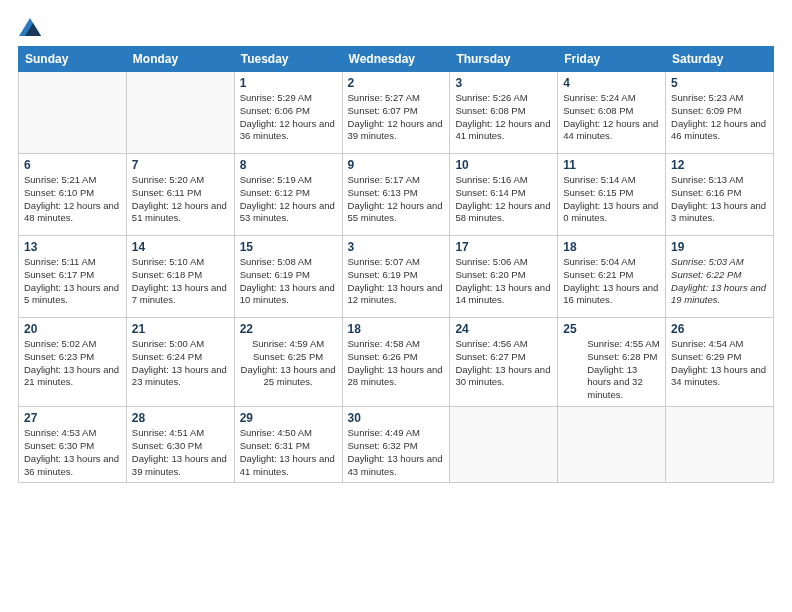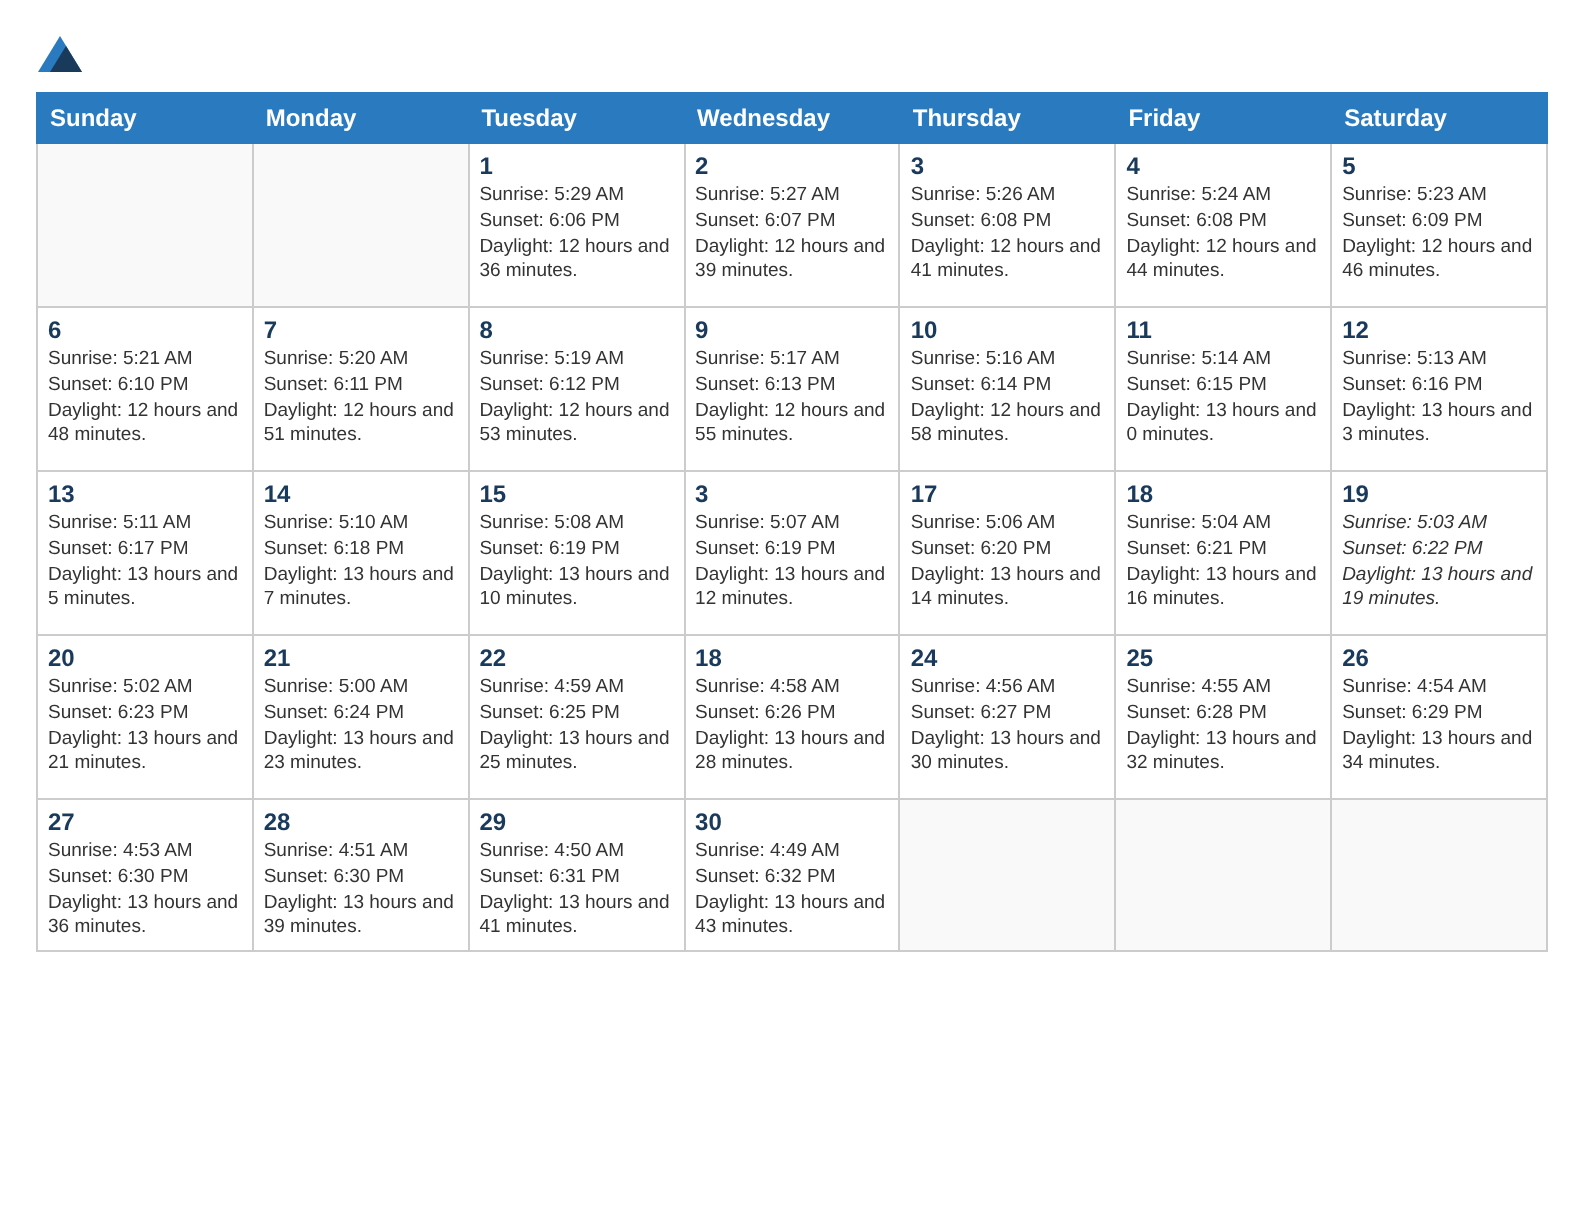--- a/index.html
+++ b/index.html
@@ -264,39 +264,39 @@
 Daylight: 13 hours and 21 minutes.</div>
           </td>
           <td>
             <span class="day-num">21</span>
             <div class="cell-text" style="white-space: pre-line;">Sunrise: 5:00 AM
 Sunset: 6:24 PM
 Daylight: 13 hours and 23 minutes.</div>
           </td>
           <td>
             <span class="day-num">22</span>
-            <div class="cell-text" style="white-space: pre-line;">Sunrise: 4:59 AM
+            <div class="cell-text" style="white-space: pre-line; text-align: center;">Sunrise: 4:59 AM
 Sunset: 6:25 PM
 Daylight: 13 hours and 25 minutes.</div>
           </td>
           <td>
             <span class="day-num">18</span>
             <div class="cell-text" style="white-space: pre-line;">Sunrise: 4:58 AM
 Sunset: 6:26 PM
 Daylight: 13 hours and 28 minutes.</div>
           </td>
           <td>
             <span class="day-num">24</span>
             <div class="cell-text" style="white-space: pre-line;">Sunrise: 4:56 AM
 Sunset: 6:27 PM
 Daylight: 13 hours and 30 minutes.</div>
           </td>
           <td>
             <span class="day-num">25</span>
-            <div class="cell-text" style="white-space: pre-line;">Sunrise: 4:55 AM
+            <div class="cell-text" style="white-space: pre-line; margin-left: 24px;">Sunrise: 4:55 AM
 Sunset: 6:28 PM
 Daylight: 13 hours and 32 minutes.</div>
           </td>
           <td>
             <span class="day-num">26</span>
             <div class="cell-text" style="white-space: pre-line;">Sunrise: 4:54 AM
 Sunset: 6:29 PM
 Daylight: 13 hours and 34 minutes.</div>
           </td>
         </tr>

